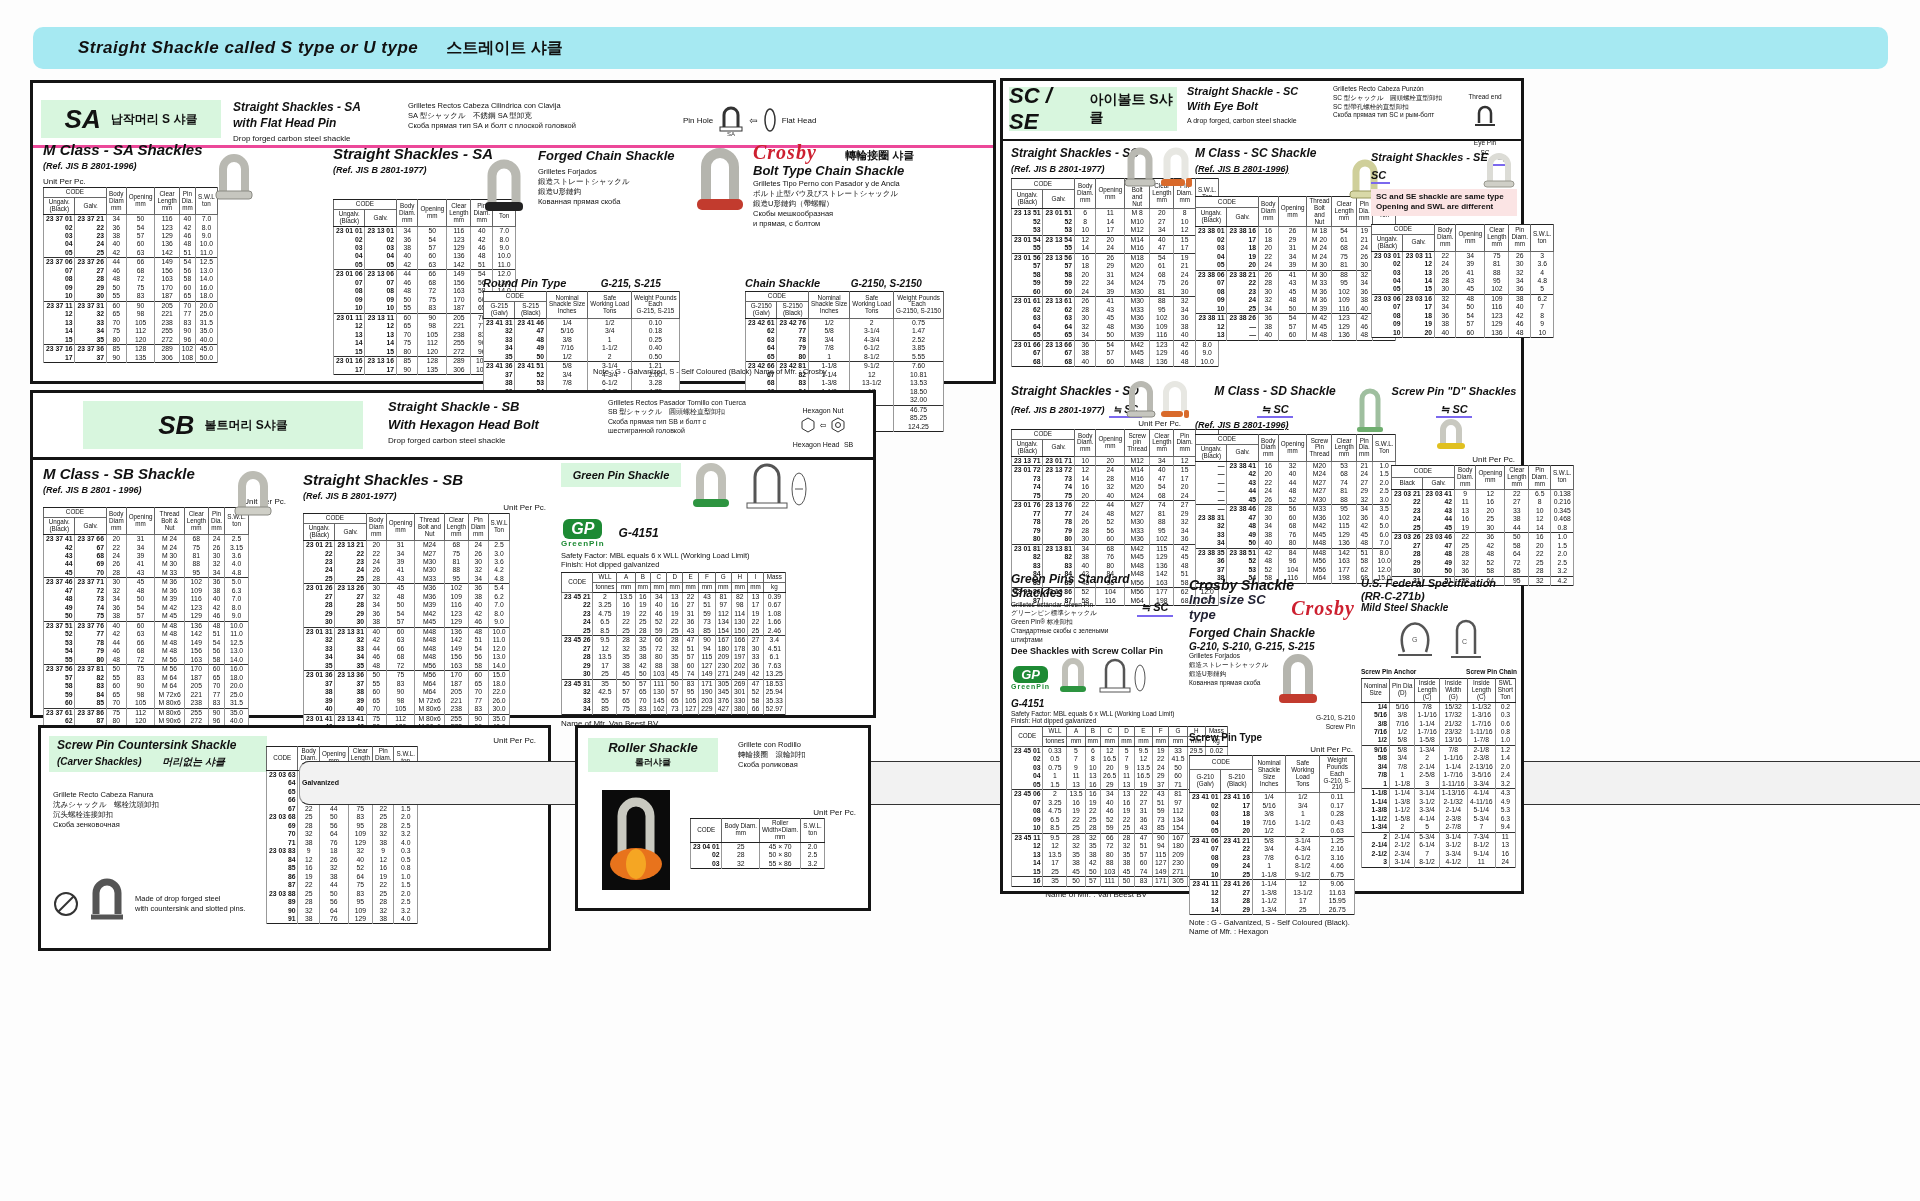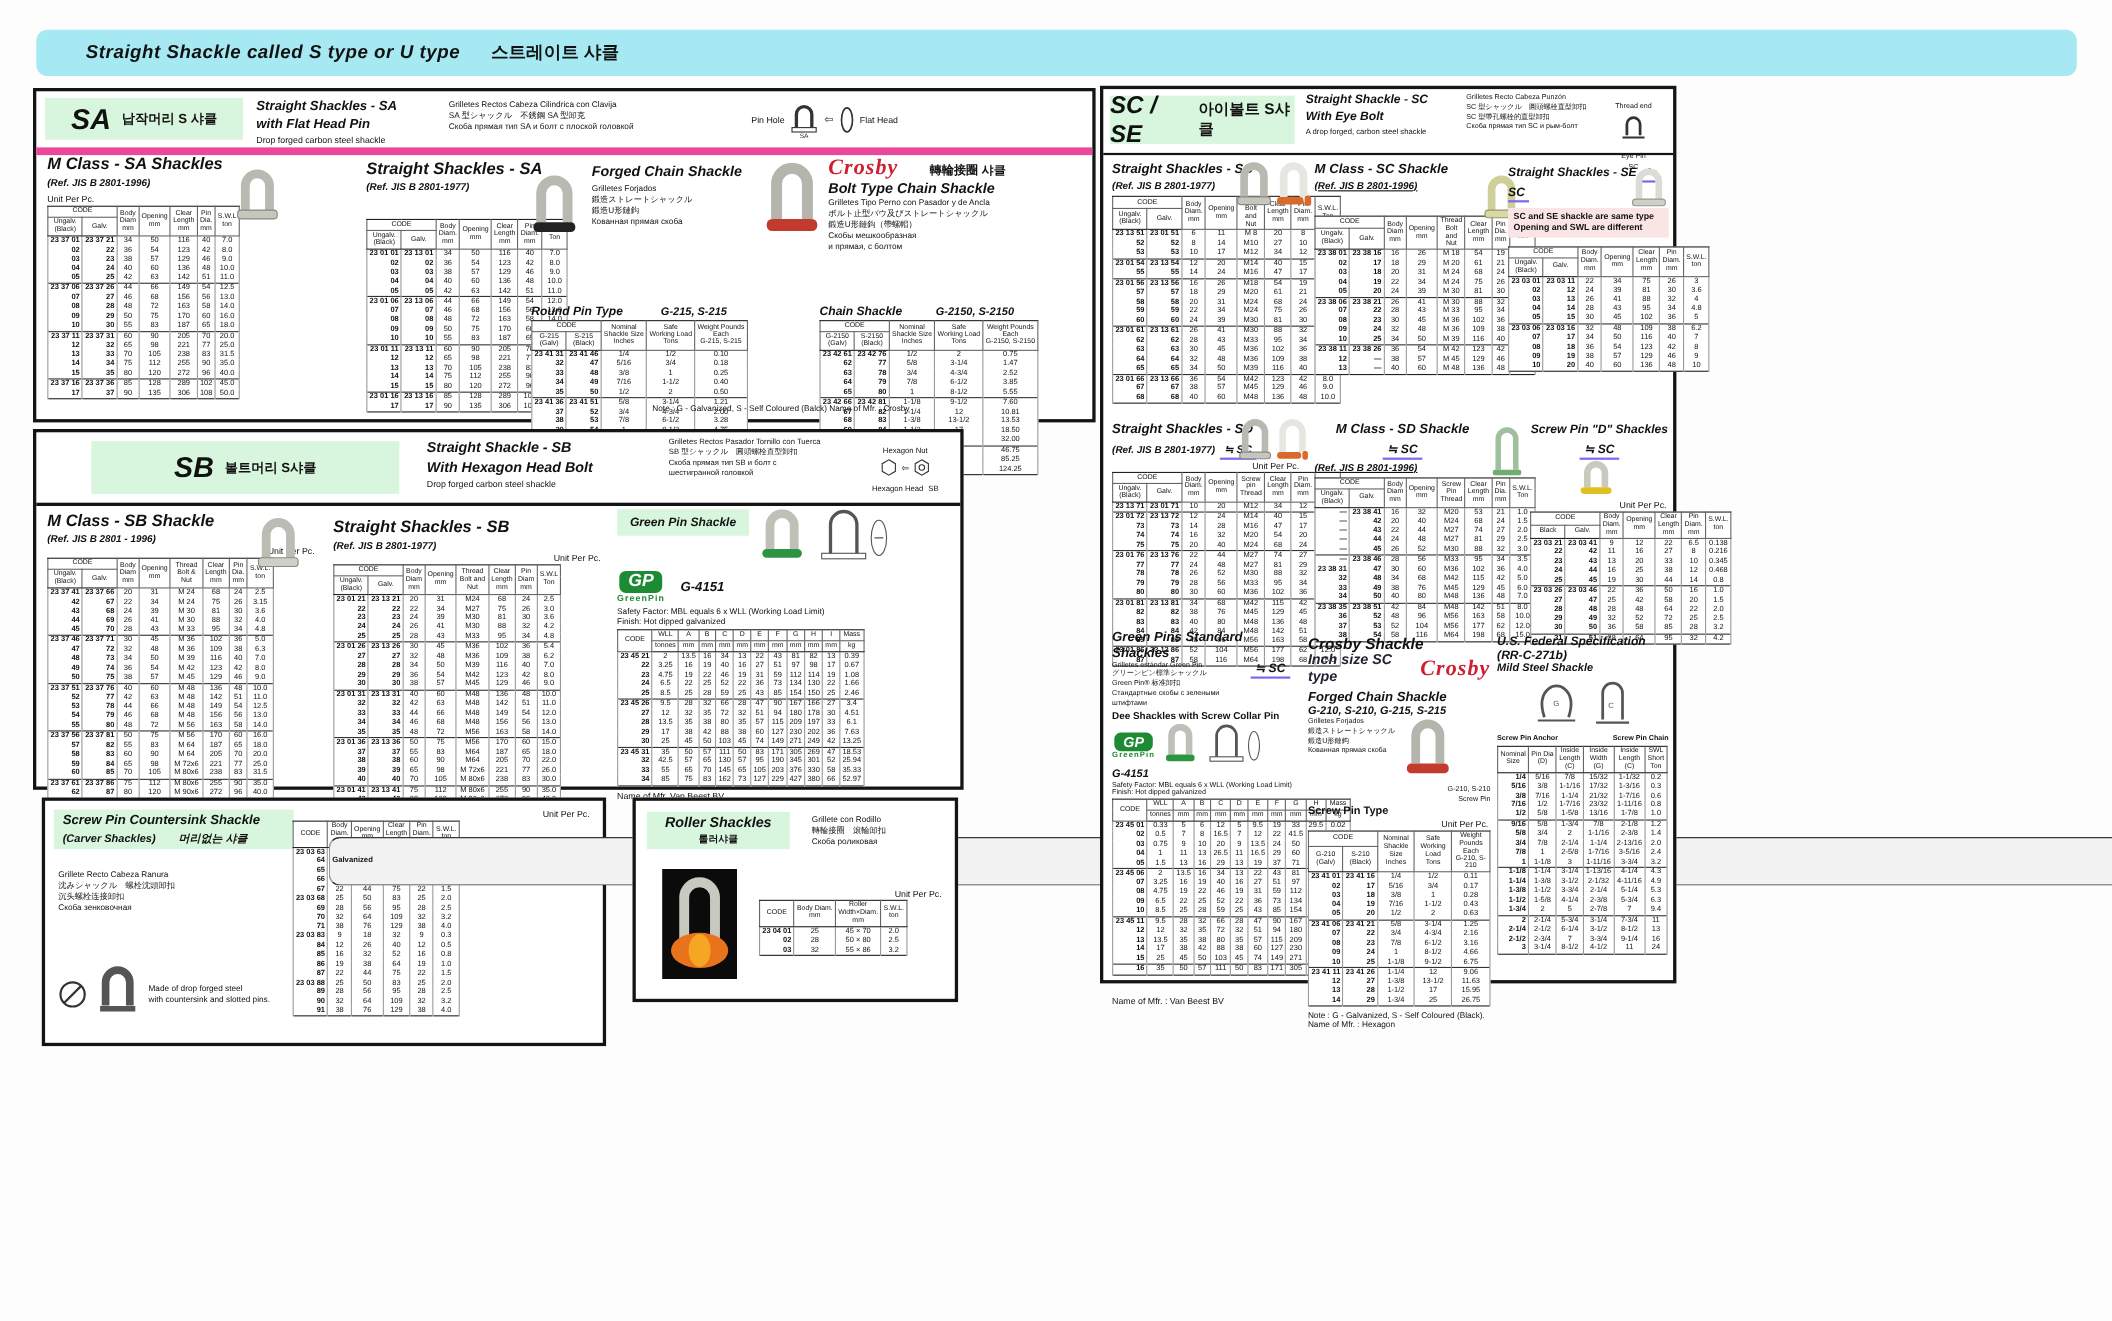--- a/index.html
+++ b/index.html
@@ -41,21 +41,21 @@
 <body>
 
 <div id="page">
 
   <div class="band">
     <span class="t1">Straight Shackle   called  S type or U type</span>
     <span class="t2">스트레이트 샤클</span>
   </div>
 
   <div class="box" style="left:30px;top:80px;width:960px;height:298px;">
-    <div style="position:absolute;left:0;top:1px;width:100%;height:50px;border-bottom:7px solid #ec4899;">
+    <div style="position:absolute;left:0;top:12px;width:100%;height:50px;border-bottom:3px solid #ec4899;">
       <div class="glabel abs" style="left:8px;top:5px;width:180px;height:38px;">
         <span class="big">SA</span>
         <span class="ko">납작머리 S 샤클</span>
       </div>
       <div class="abs" style="left:200px;top:4px;width:165px;">
         <div class="stitle2 ml" style="font-size:12px;">Straight Shackles - SA
 with Flat Head Pin</div>
         <div class="sub">Drop forged carbon steel shackle</div>
       </div>
       <div class="abs ml" style="left:375px;top:6px;width:265px;">Grilletes Rectos Cabeza Cilindrica con Clavija
@@ -1785,21 +1785,21 @@
                 <td>4.0</td>
               </tr>
             </tbody>
           </table>
         </div>
     </div>
   </div>
 
   <div class="box" style="left:575px;top:725px;width:290px;height:180px;">
     <div class="glabel abs" style="left:10px;top:10px;width:130px;height:34px;flex-direction:column;gap:0;">
-      <span class="stitle2" style="font-size:13px;">Roller Shackles</span>
+      <span class="stitle2" style="font-size:13px;">Roller Shackle</span>
       <span style="font-size:9px;font-weight:bold;">롤러샤클</span>
     </div>
     <div class="abs ml" style="left:160px;top:12px;width:120px;">Grillete con Rodillo
 轉輪接圈　滾輪卸扣
 Скоба роликовая</div>
     <svg class="abs" style="left:18px;top:58px;" width="80" height="108" viewBox="0 0 80 108">
       <rect x="6" y="4" width="68" height="100" fill="#0b0b0b"></rect>
       <path d="M26 70 V30 a14 14 0 0 1 28 0 V70" fill="none" stroke="#c9c9c0" stroke-width="9"></path>
       <ellipse cx="40" cy="78" rx="26" ry="16" fill="#e8731c"></ellipse>
       <ellipse cx="40" cy="78" rx="10" ry="15" fill="#f5a623"></ellipse>
@@ -3207,21 +3207,21 @@
                 <td>50</td>
                 <td>83</td>
                 <td>171</td>
                 <td>305</td>
                 <td>269</td>
                 <td>18.53</td>
               </tr>
             </tbody>
           </table>
         </div>
-      <div class="mfr" style="margin-top:19px;">Name of Mfr. :  Van Beest BV</div>
+      <div class="mfr" style="margin-top:3px;text-align:center;">Name of Mfr. :  Van Beest BV</div>
     </div>
 
     <div class="abs" style="left:186px;top:496px;width:166px;">
       <div class="stitle" style="font-size:14px;">Crosby Shackle</div>
       <div style="display:flex;align-items:center;gap:10px;">
         <span class="stitle" style="font-size:13px;color:#223;">Inch size SC type</span>
         <span class="crosby">Crosby</span>
       </div>
       <div class="stitle2" style="font-size:12px;margin-top:4px;">Forged Chain Shackle</div>
       <div class="stitle2" style="font-size:10px;">G-210, S-210, G-215, S-215</div>

